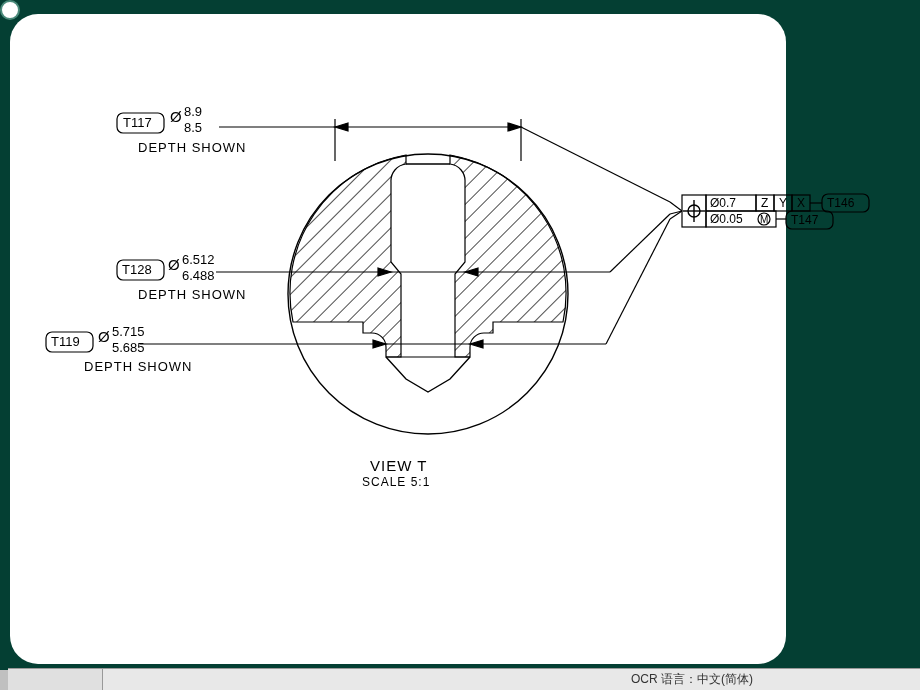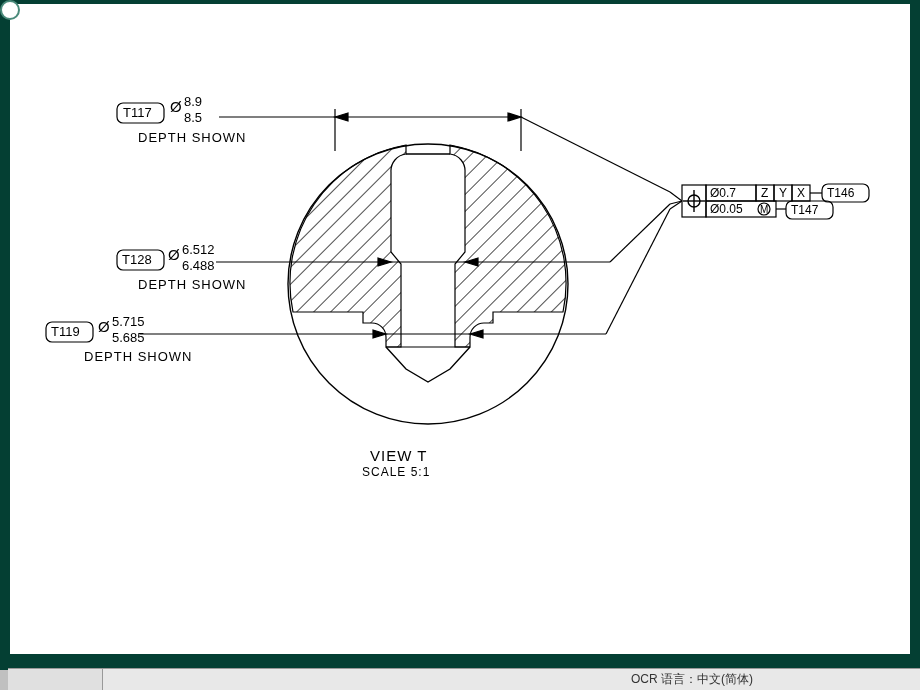--- a/index.html
+++ b/index.html
@@ -25,25 +25,26 @@
   .slide-area {
     position: absolute;
     top: 0;
     left: 0;
     width: 920px;
     height: 670px;
     background: #043f33;
   }
   .drawing {
     position: absolute;
-    top: 4px;
+    top: 14px;
     left: 10px;
-    width: 900px;
+    width: 776px;
     height: 650px;
     background: #fff;
+    border-radius: 28px;
   }
   .footer-watermark {
     position: absolute;
     bottom: 12px;
     left: 50%;
     transform: translateX(-50%);
     color: rgba(200,200,200,0.6);
     font-size: 13px;
     pointer-events: none;
   }

